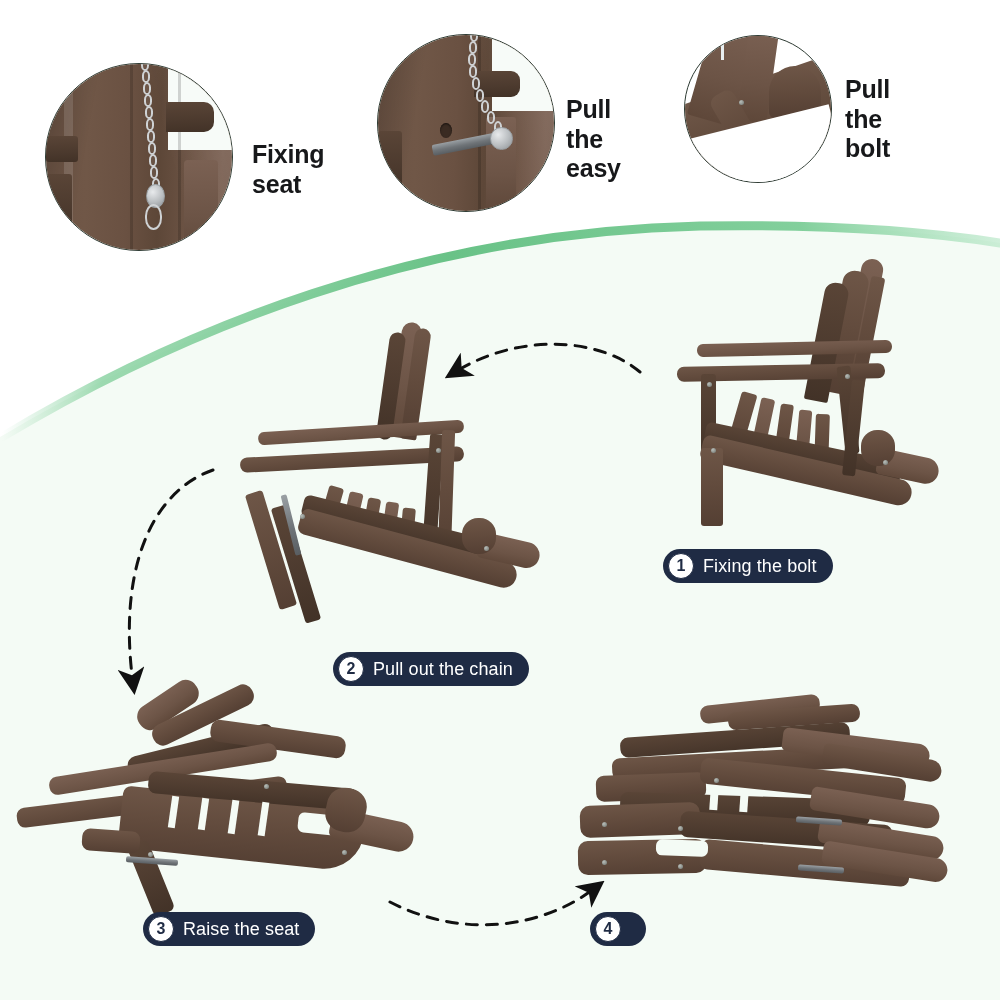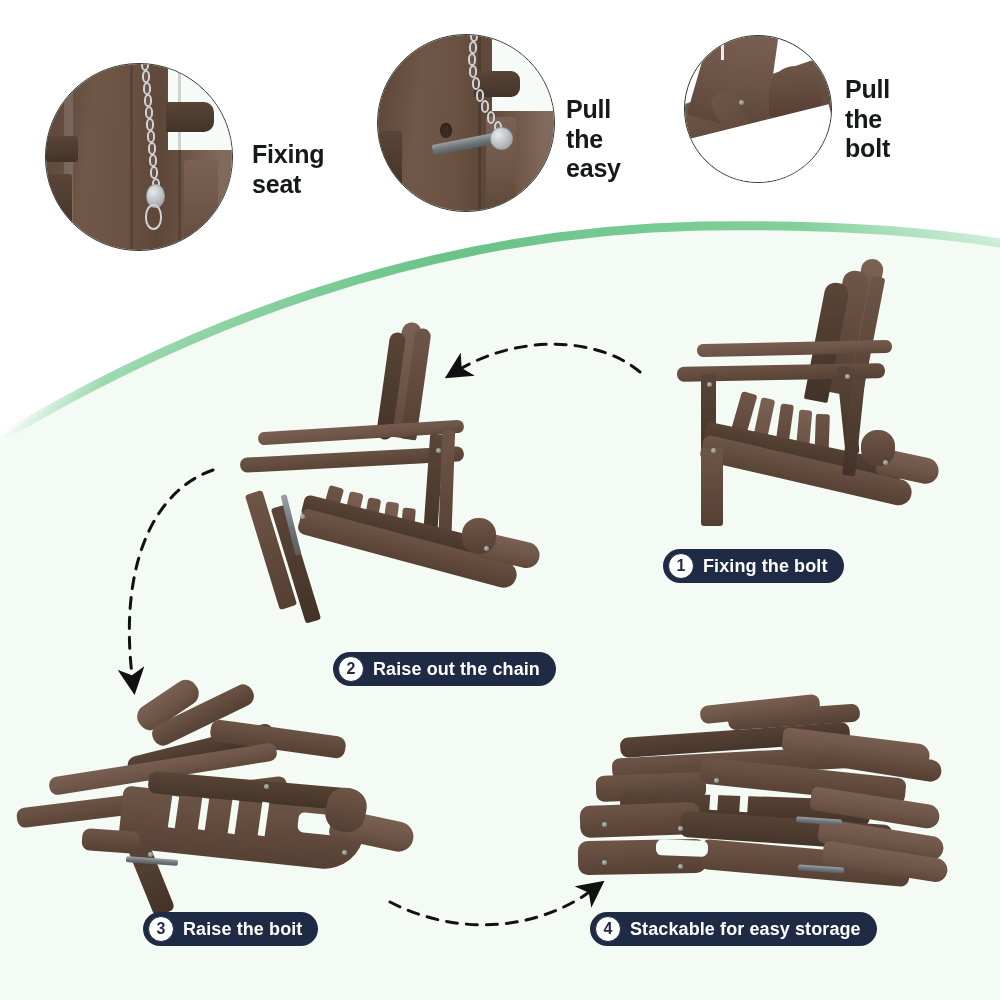--- a/index.html
+++ b/index.html
@@ -111,21 +111,21 @@
     background:#ffffff;
     color:#1f2b44;
     font-size:16px; font-weight:700;
     display:flex; align-items:center; justify-content:center;
     margin-right:9px;
     border:1.5px solid #1f2b44;
   }
   .step-text {
     color:#ffffff;
     font-size:18px;
-    font-weight:700;
+    font-weight:400;
     letter-spacing:0.1px;
   }
 
   .arrows { position:absolute; left:0; top:0; width:1000px; height:1000px; pointer-events:none; }
 </style>
 </head>
 <body>
 
 <div id="page">
 
@@ -373,26 +373,25 @@
     <div class="rivet" style="left:154px; top:78px;"></div>
   </div>
 
   <div class="step-pill" style="left:663px; top:549px;">
     <div class="step-num">1</div>
     <div class="step-text">Fixing the bolt</div>
   </div>
 
   <div class="step-pill" style="left:333px; top:652px;">
     <div class="step-num">2</div>
-    <div class="step-text">Raise out the chain</div>
+    <div class="step-text">Pull out the chain</div>
   </div>
 
   <div class="step-pill" style="left:143px; top:912px;">
     <div class="step-num">3</div>
-    <div class="step-text">Raise the boit</div>
+    <div class="step-text">Raise the seat</div>
   </div>
 
   <div class="step-pill" style="left:590px; top:912px;">
     <div class="step-num">4</div>
-    <div class="step-text">Stackable for easy storage</div>
   </div>
 
 </div>
 
 </body></html>

